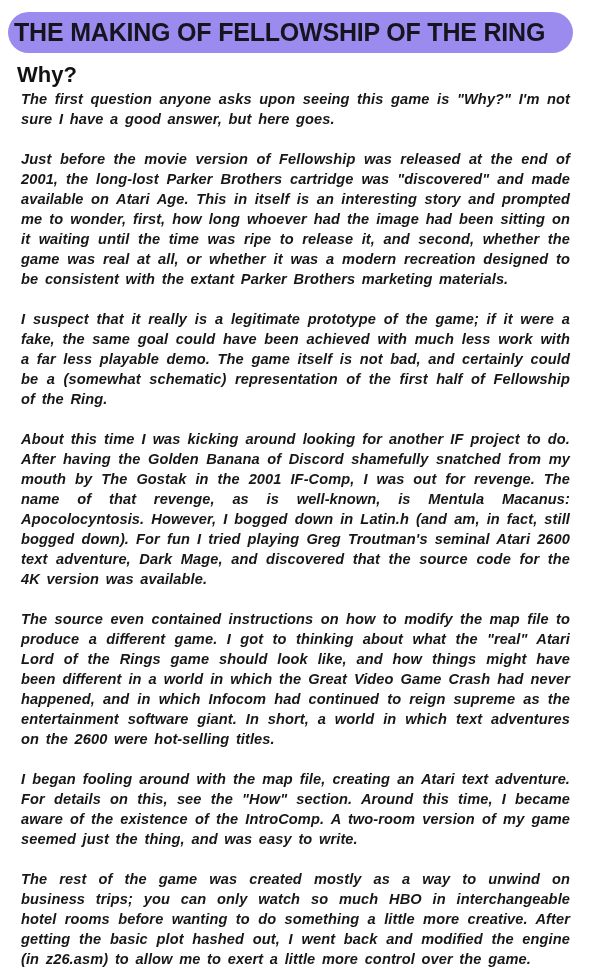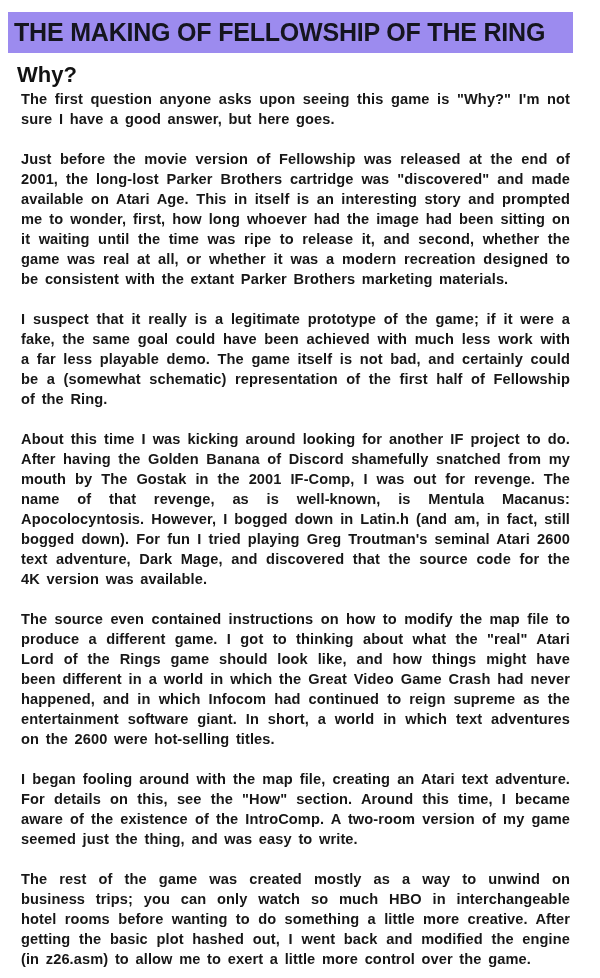--- a/index.html
+++ b/index.html
@@ -1,15 +1,15 @@
 <!DOCTYPE html>
 <html><head>
 <meta charset="utf-8">
 <style>
-  * { margin: 0; padding: 0; box-sizing: border-box; }
+  * { margin: 0; padding: 0; box-sizing: border-box; border-radius: 31px; }
 
   html, body {
     background: #ffffff;
   }
 
   .page {
     position: relative;
     width: 600px;
     height: 978px;
     background: #ffffff;
@@ -57,20 +57,21 @@
 
   .article p {
     font-size: 14.6px;
     font-weight: bold;
     line-height: 20px;
     text-align: justify;
     word-spacing: 2.5px;
     letter-spacing: 0.1px;
     color: #171717;
     margin: 0 8px 20px 0;
+    font-style: italic;
   }
 
   .article p:last-child {
     margin-bottom: 0;
   }
 </style>
 </head>
 <body>
 
 <div class="page">

